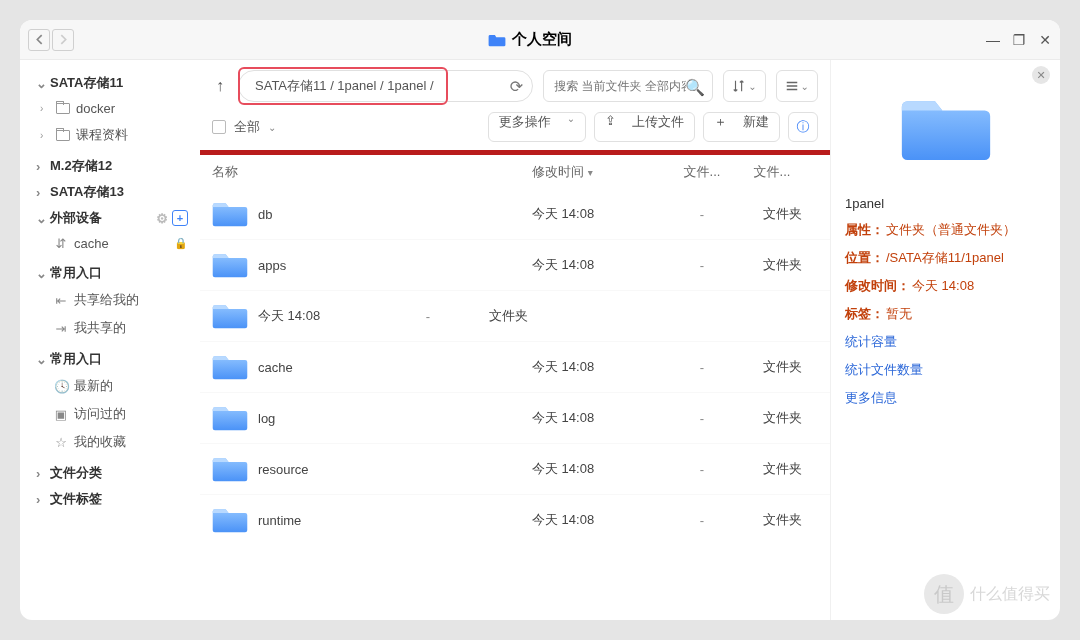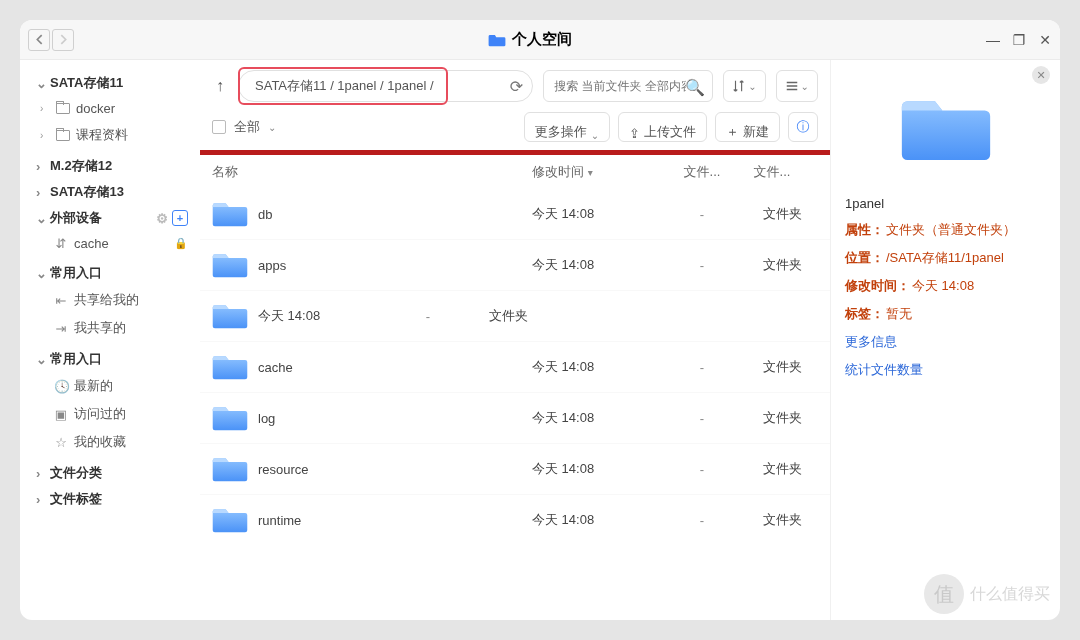--- a/index.html
+++ b/index.html
@@ -36,21 +36,21 @@
 .path-input .reload { position: absolute; right: 10px; top: 7px; color: #777; cursor: default; }
 .path-highlight { position: absolute; left: 0; top: -3px; width: 210px; height: 38px; border: 2.5px solid #e74c5c; border-radius: 6px; pointer-events: none; }
 .search-box { position: relative; width: 170px; }
 .search-box input { width: 100%; border: 1px solid #e0e0e0; border-radius: 6px; height: 32px; padding: 0 26px 0 10px; font-size: 12px; color: #888; }
 .search-box .mag { position: absolute; right: 8px; top: 8px; color: #888; }
 .tool-btn { height: 32px; min-width: 32px; border: 1px solid #e0e0e0; border-radius: 6px; display: flex; align-items: center; justify-content: center; padding: 0 8px; font-size: 13px; color: #555; cursor: default; background: #fff; }
 .tool-btn svg { width: 14px; height: 14px; }
 .second-row { display: flex; align-items: center; padding: 6px 12px 8px 12px; gap: 8px; font-size: 13px; color: #555; }
 .second-row .chk { width: 14px; height: 14px; border: 1px solid #bbb; border-radius: 2px; }
 .spacer { flex: 1; }
-.second-row .abtn { border: 1px solid #e0e0e0; border-radius: 6px; height: 30px; padding: 0 10px; display: flex; align-items: flex-end; gap: 4px; cursor: default; }
+.second-row .abtn { border: 1px solid #e0e0e0; border-radius: 6px; height: 30px; padding: 0 10px; display: flex; align-items: flex-start; gap: 16px; cursor: default; }
 .second-row .ibtn { border: 1px solid #e0e0e0; border-radius: 6px; height: 30px; width: 30px; display: flex; align-items: center; justify-content: center; color: #3f83f8; cursor: default; }
 
 .table-head { display: flex; padding: 8px 12px; color: #666; font-size: 13px; border-top: 5px solid #b91c1c; }
 .col-name { flex: 0 0 320px; }
 .col-mtime { flex: 0 0 130px; }
 .col-x1 { flex: 0 0 80px; text-align: center; }
 .col-x2 { flex: 0 0 60px; text-align: center; }
 .table-body { flex: 1; overflow-y: auto; }
 .row { display: flex; align-items: center; padding: 10px 12px; font-size: 13px; color: #444; border-top: 1px solid #f8f8f8; }
 .row:first-child { border-top: none; }
@@ -362,22 +362,23 @@
             </defs>
             <path fill="url(#fg)" d="M8 12h30l8 10h46a6 6 0 0 1 6 6v42a6 6 0 0 1-6 6H8a6 6 0 0 1-6-6V18a6 6 0 0 1 6-6z"></path>
             <path fill="#b8d9ff" d="M8 12h30l8 10H2v-4a6 6 0 0 1 6-6z"></path>
           </svg>
       </div>
       <div class="d-name">1panel</div>
       <div class="d-row"><b>属性：</b><span>文件夹（普通文件夹）</span></div>
       <div class="d-row"><b>位置：</b><span>/SATA存储11/1panel</span></div>
       <div class="d-row"><b>修改时间：</b><span>今天 14:08</span></div>
       <div class="d-row"><b>标签：</b><span>暂无</span></div>
+      <div class="link">统计容量</div>
+      <div class="link">统计文件数量</div>
       <div class="link">更多信息</div>
-      <div class="link">统计文件数量</div>
     </div>
   </div>
 
   <div class="wm">
       <span class="circ">值</span>
       <span>什么值得买</span>
     </div>
 </div>
 
 </body></html>

